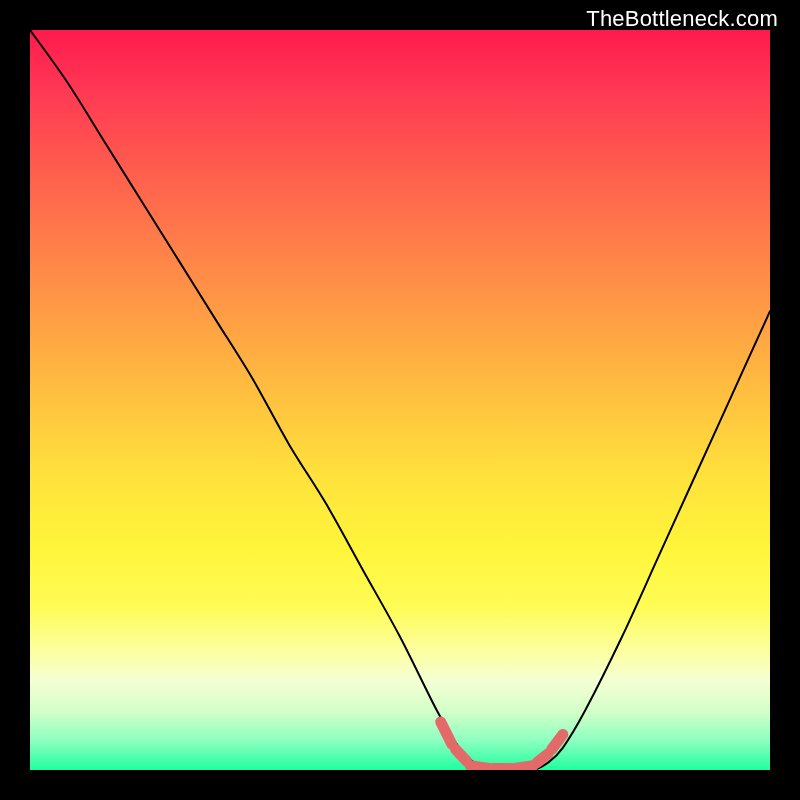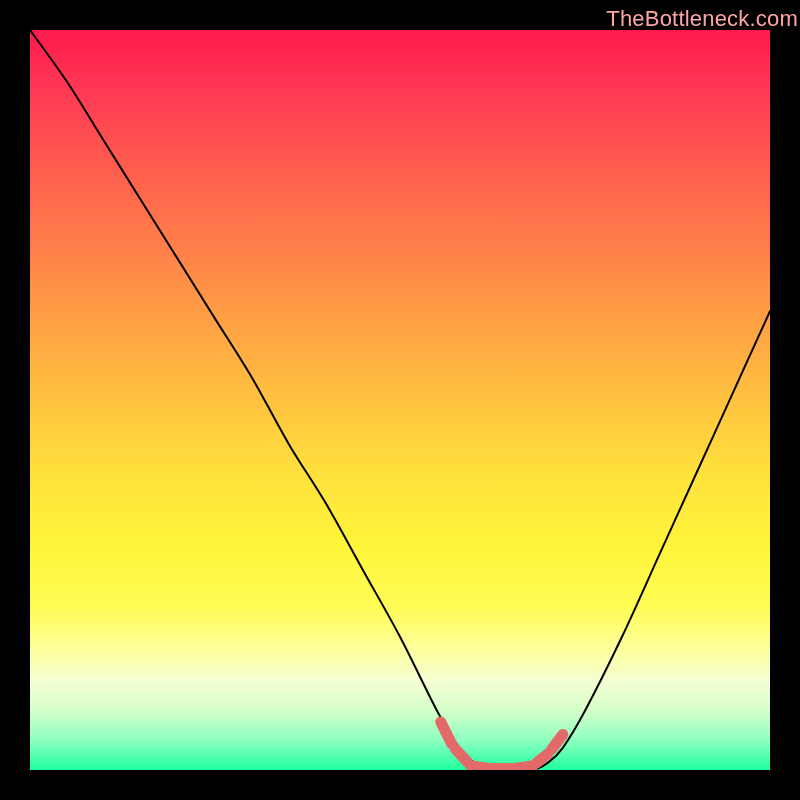--- a/index.html
+++ b/index.html
@@ -38,22 +38,22 @@
       #fcffa0 84%,
       #f4ffd4 88%,
       #d4ffc8 92%,
       #8dffc0 96%,
       #1fff9e 100%
     );
   }
   .watermark {
     position: absolute;
     top: 6px;
-    right: 2px;
-    color: #fca5a5;
+    right: 22px;
+    color: #ffffff;
     font-size: 22px;
     letter-spacing: 0.2px;
     user-select: none;
     margin-left: 28px;
   }
   svg.overlay {
     position: absolute;
     top: 0;
     left: 0;
   }

